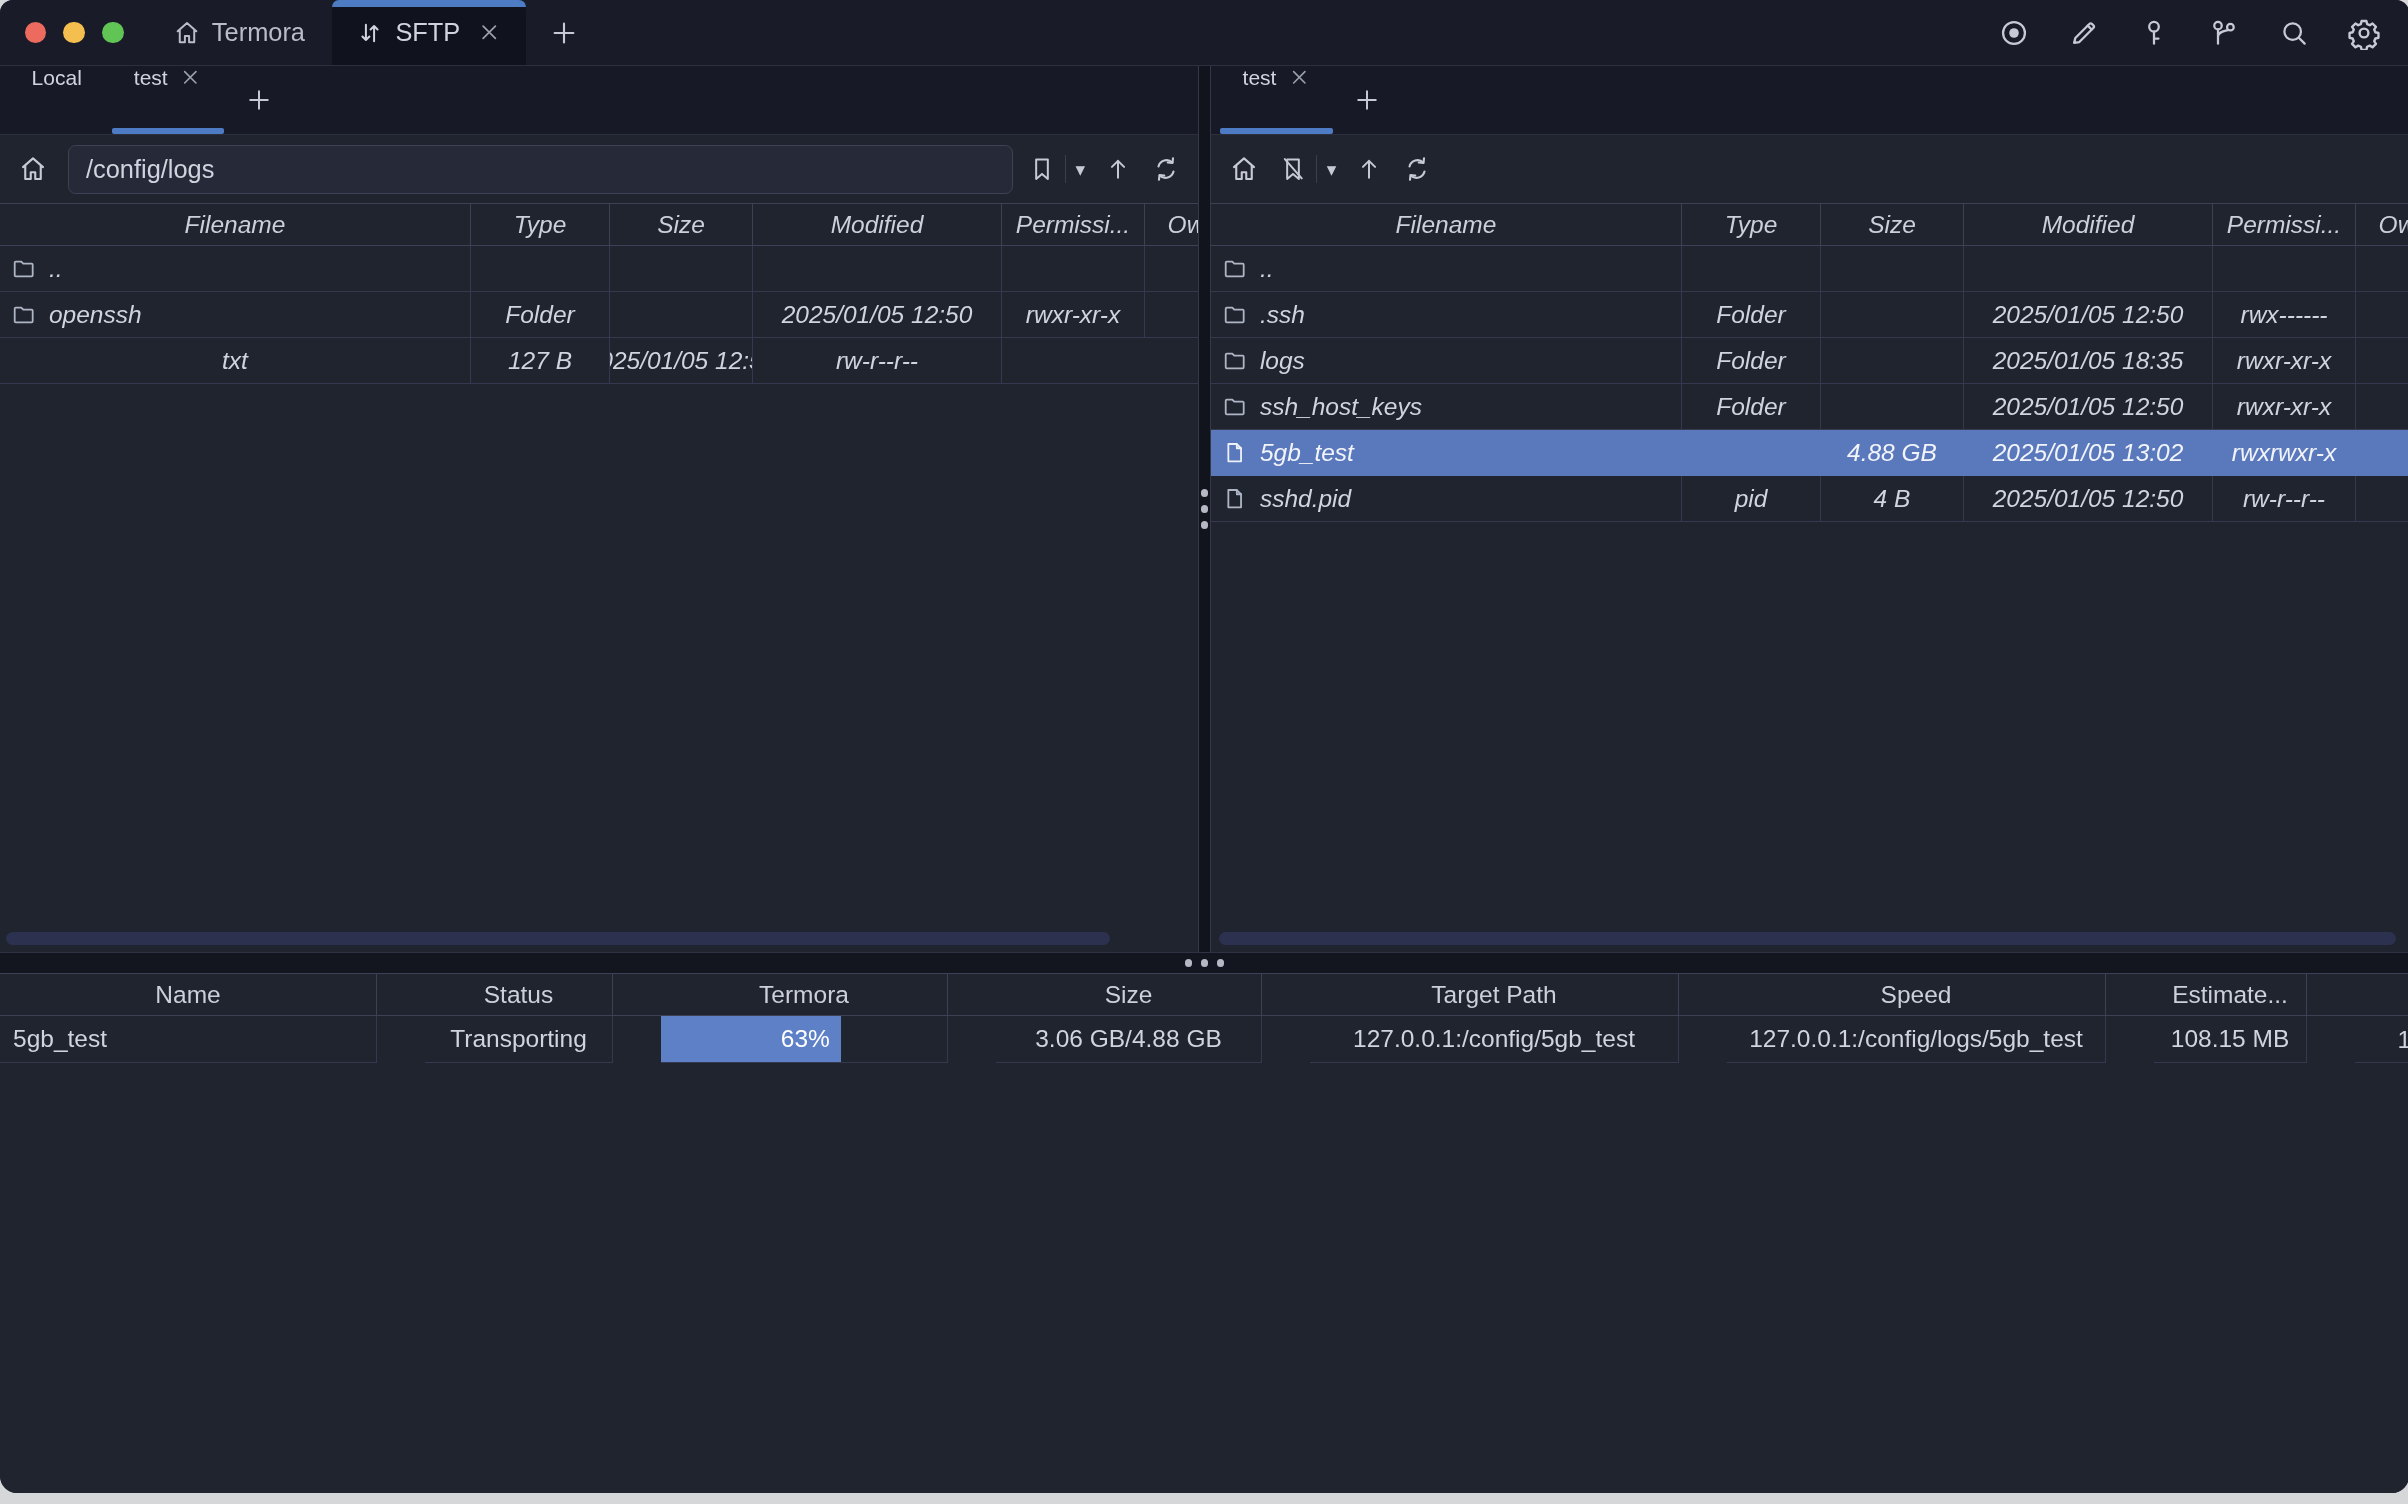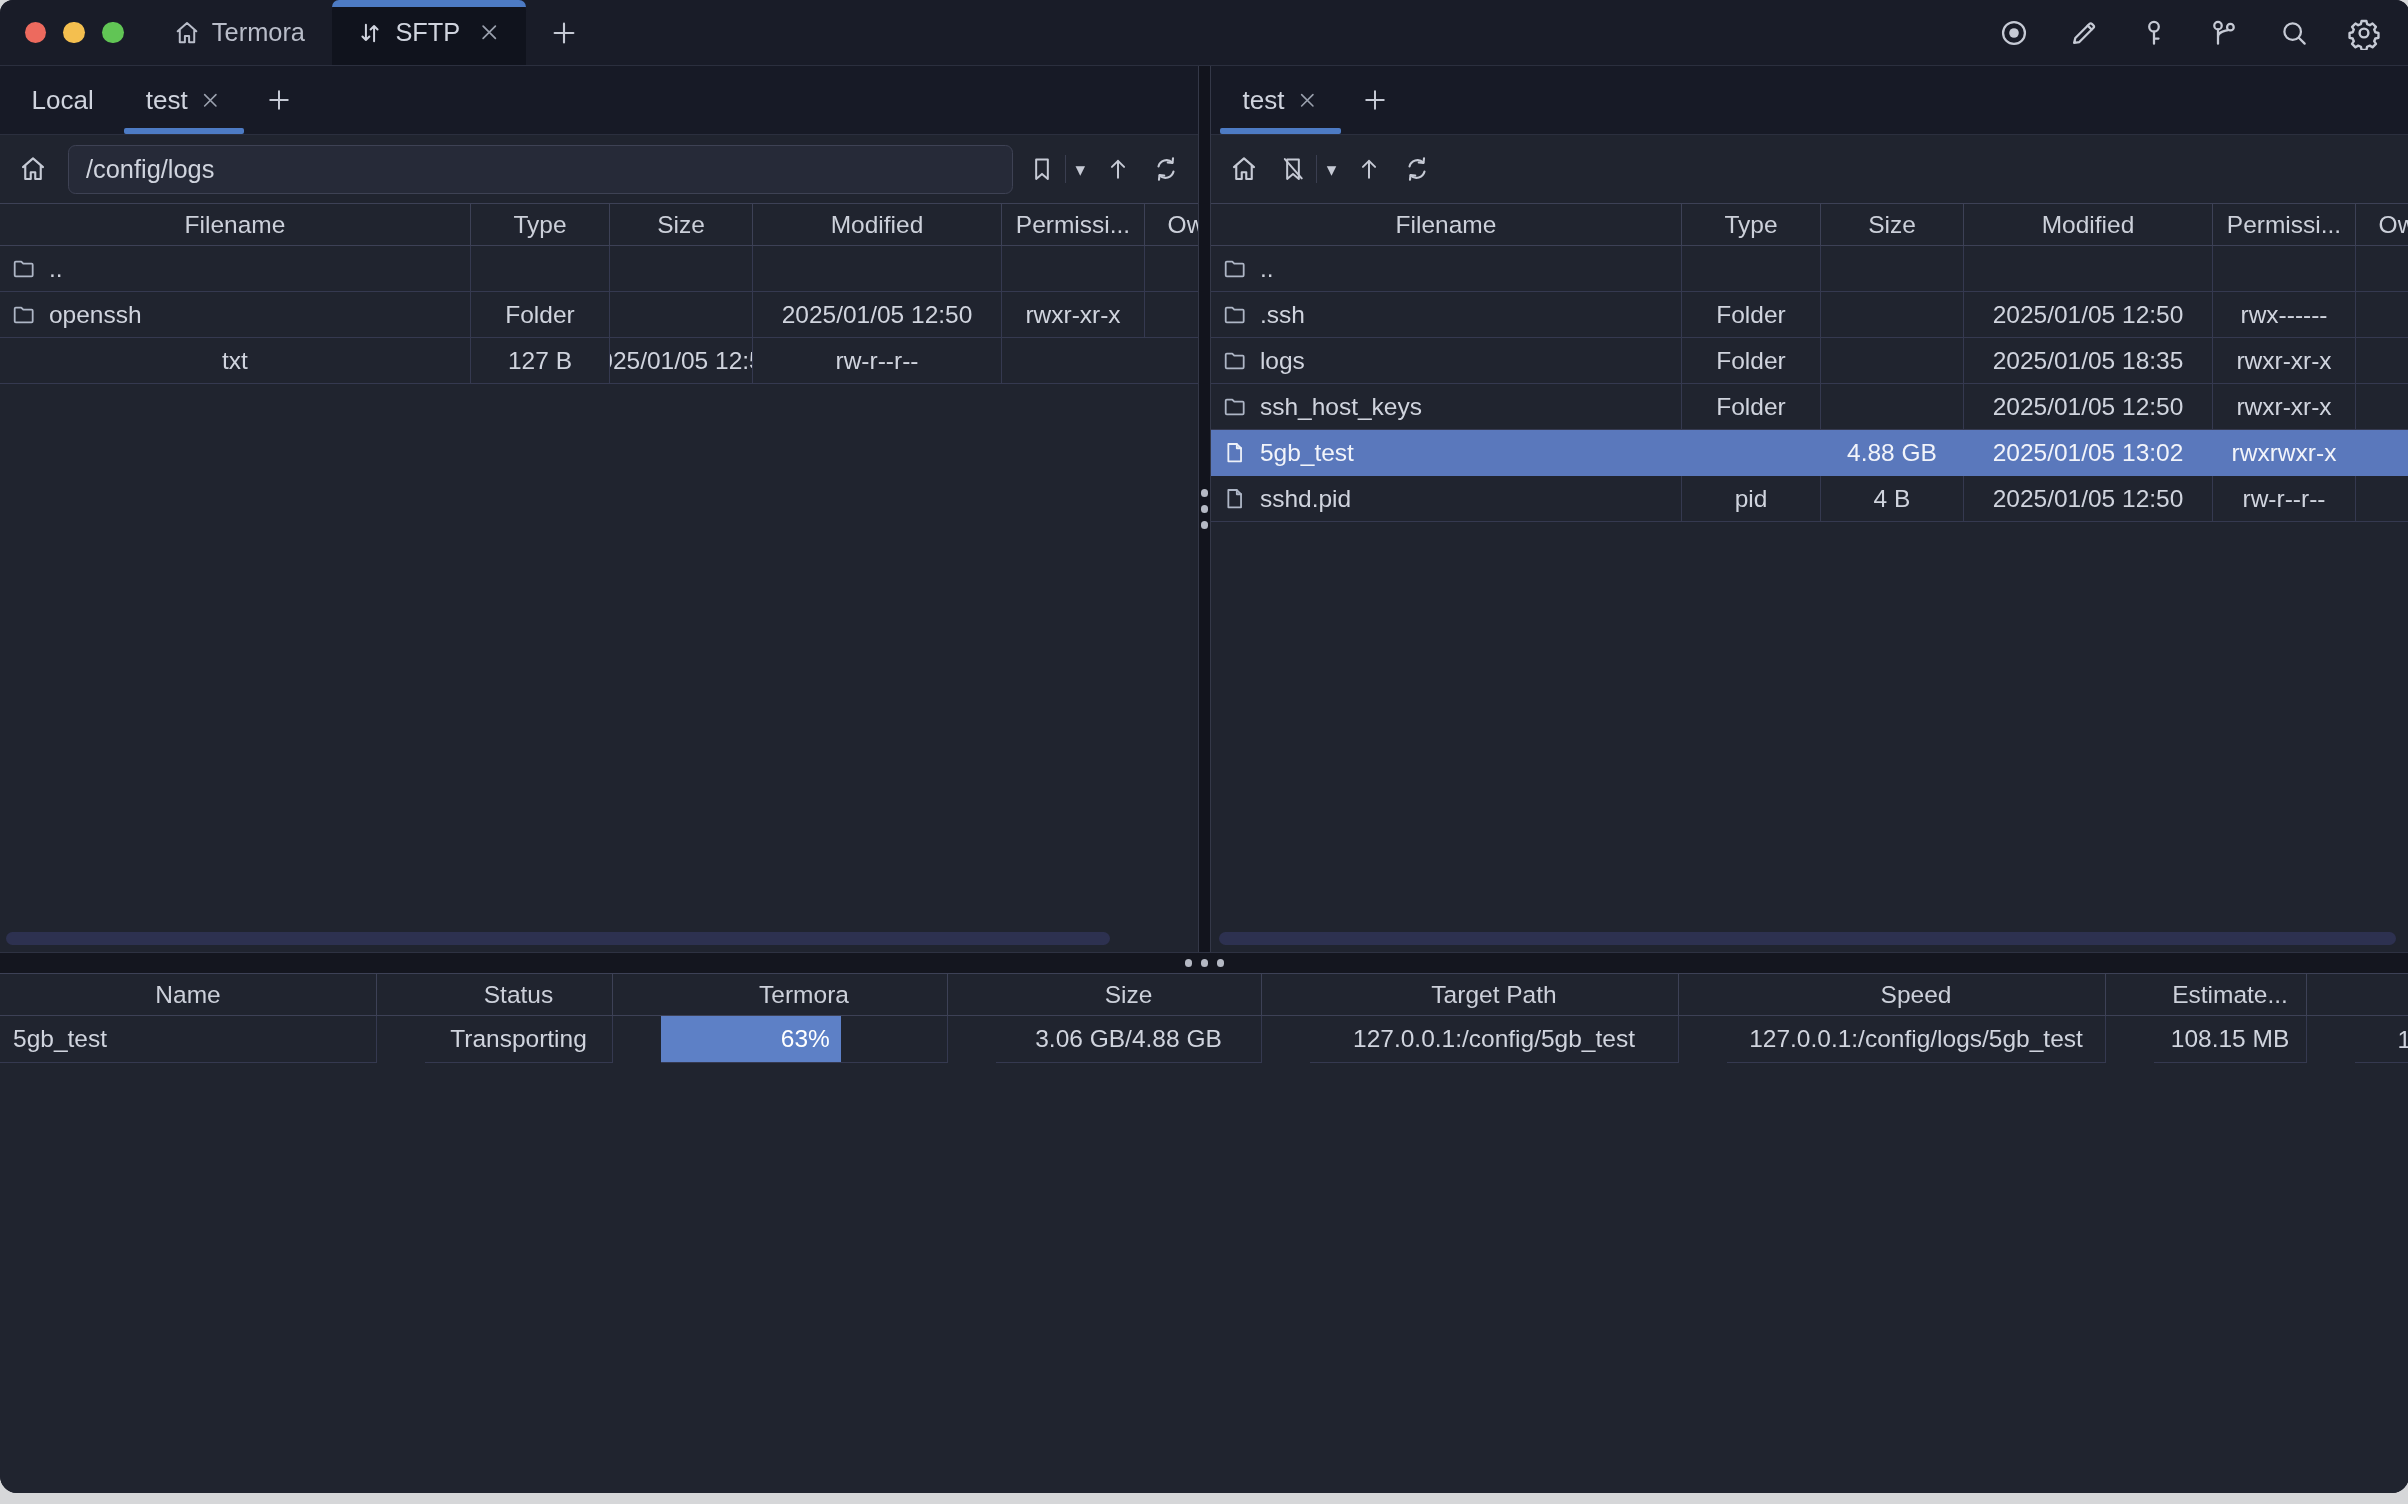--- a/index.html
+++ b/index.html
@@ -31,36 +31,36 @@
   .tb-btn{width:49px;height:49px;display:flex;align-items:center;justify-content:center;border-radius:7.5px;}
 
   
   .main{flex:1 1 auto;display:flex;min-height:0;}
   .pane{width:1198px;display:flex;flex-direction:column;min-width:0;background:var(--bg-pane);}
   .v-divider{width:13px;background:var(--bg-divider);border-left:0.9px solid #343848;border-right:0.9px solid #343848;
     display:flex;flex-direction:column;align-items:center;justify-content:center;gap:8.5px;cursor:col-resize;}
   .dot{width:7.5px;height:7.5px;border-radius:50%;background:#b5b9c4;}
 
   .pane-tabs{height:69px;flex:0 0 69px;background:var(--bg-tabstrip);display:flex;align-items:stretch;border-bottom:0.9px solid var(--hair);padding-left:5.6px;}
-  .ptab{position:relative;display:flex;align-items:center;gap:11.3px;padding:0 26px;font-size:26px;color:var(--text);}
+  .ptab{position:relative;display:flex;align-items:flex-start;gap:11.3px;padding:0 26px;font-size:21px;color:var(--text);}
   .ptab.active::after{content:"";position:absolute;left:3.8px;right:3.8px;bottom:0;height:5.6px;background:var(--accent);border-radius:1.9px;}
   .ptab .x{color:#9aa0ad;display:flex;align-items:center;}
   .ptab-plus{display:flex;align-items:center;padding:0 17px;color:var(--icon);}
 
   .pathbar{height:68px;flex:0 0 68px;display:flex;align-items:center;gap:15px;padding:0 17px 0 13px;background:var(--bg-pane);}
   .home-btn{color:var(--icon);display:flex;align-items:center;justify-content:center;width:40px;flex:0 0 40px;}
   .path-input{flex:1 1 auto;height:49px;background:var(--bg-input);border:0.9px solid #3e4254;border-radius:7.5px;
     color:var(--text);font-size:25.4px;padding:0 17px;font-family:inherit;outline:none;min-width:0;}
   .tools{display:flex;align-items:center;gap:19px;color:var(--icon);}
   .tool-group{display:flex;align-items:center;gap:9.4px;}
   .tool-sep{width:0.9px;height:28px;background:#3a3e50;}
   .caret{font-size:19px;color:var(--icon);line-height:1;}
 
   
-  .ftable{flex:1 1 auto;position:relative;display:flex;flex-direction:column;overflow:hidden;min-height:0;}
+  .ftable{flex:1 1 auto;position:relative;display:flex;flex-direction:column;overflow:hidden;min-height:0;font-style:italic;}
   .frow,.fhead{display:grid;grid-template-columns:471px 139px 143px 249px 143px 151px;min-width:1296px;}
   .fhead{height:43px;flex:0 0 43px;border-top:0.9px solid var(--grid);border-bottom:0.9px solid var(--grid);}
   .hcell{display:flex;align-items:center;justify-content:center;font-size:24.5px;color:#ccd0da;border-right:0.9px solid var(--grid);overflow:hidden;white-space:nowrap;}
   .hcell.last{justify-content:flex-start;padding-left:22.6px;border-right:none;}
   .frow{height:46px;border-bottom:0.9px solid #353950;}
   .fcell{display:flex;align-items:center;justify-content:center;font-size:24.5px;border-right:0.9px solid #353950;overflow:hidden;white-space:nowrap;}
   .fcell.name{justify-content:flex-start;gap:12.2px;padding-left:11.3px;}
   .fcell.owner{border-right:none;}
   .fcell .fico{color:#aeb6c6;flex:0 0 auto;display:flex;}
   .frow.selected{background:var(--sel);border-bottom-color:var(--sel);}

